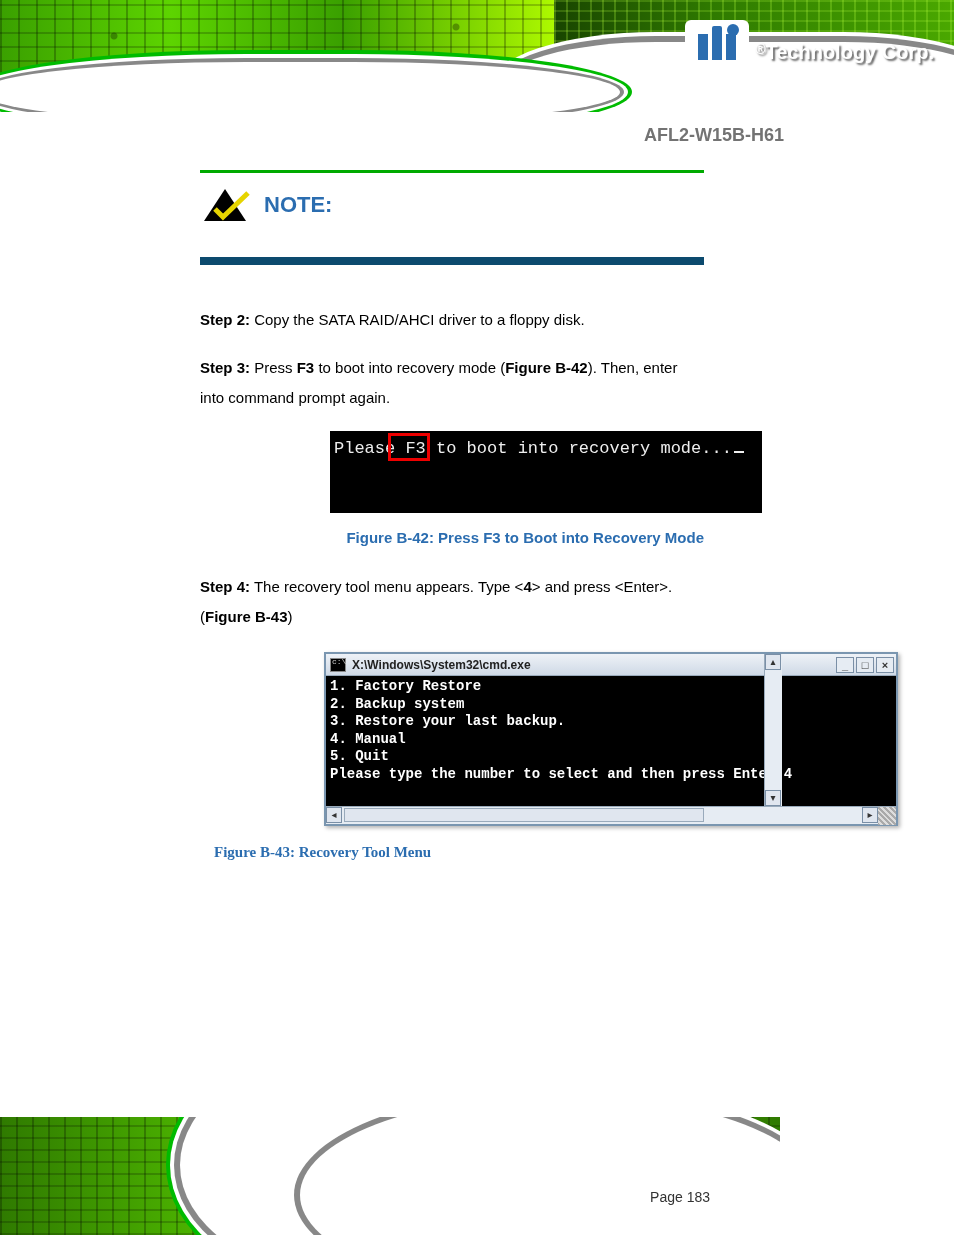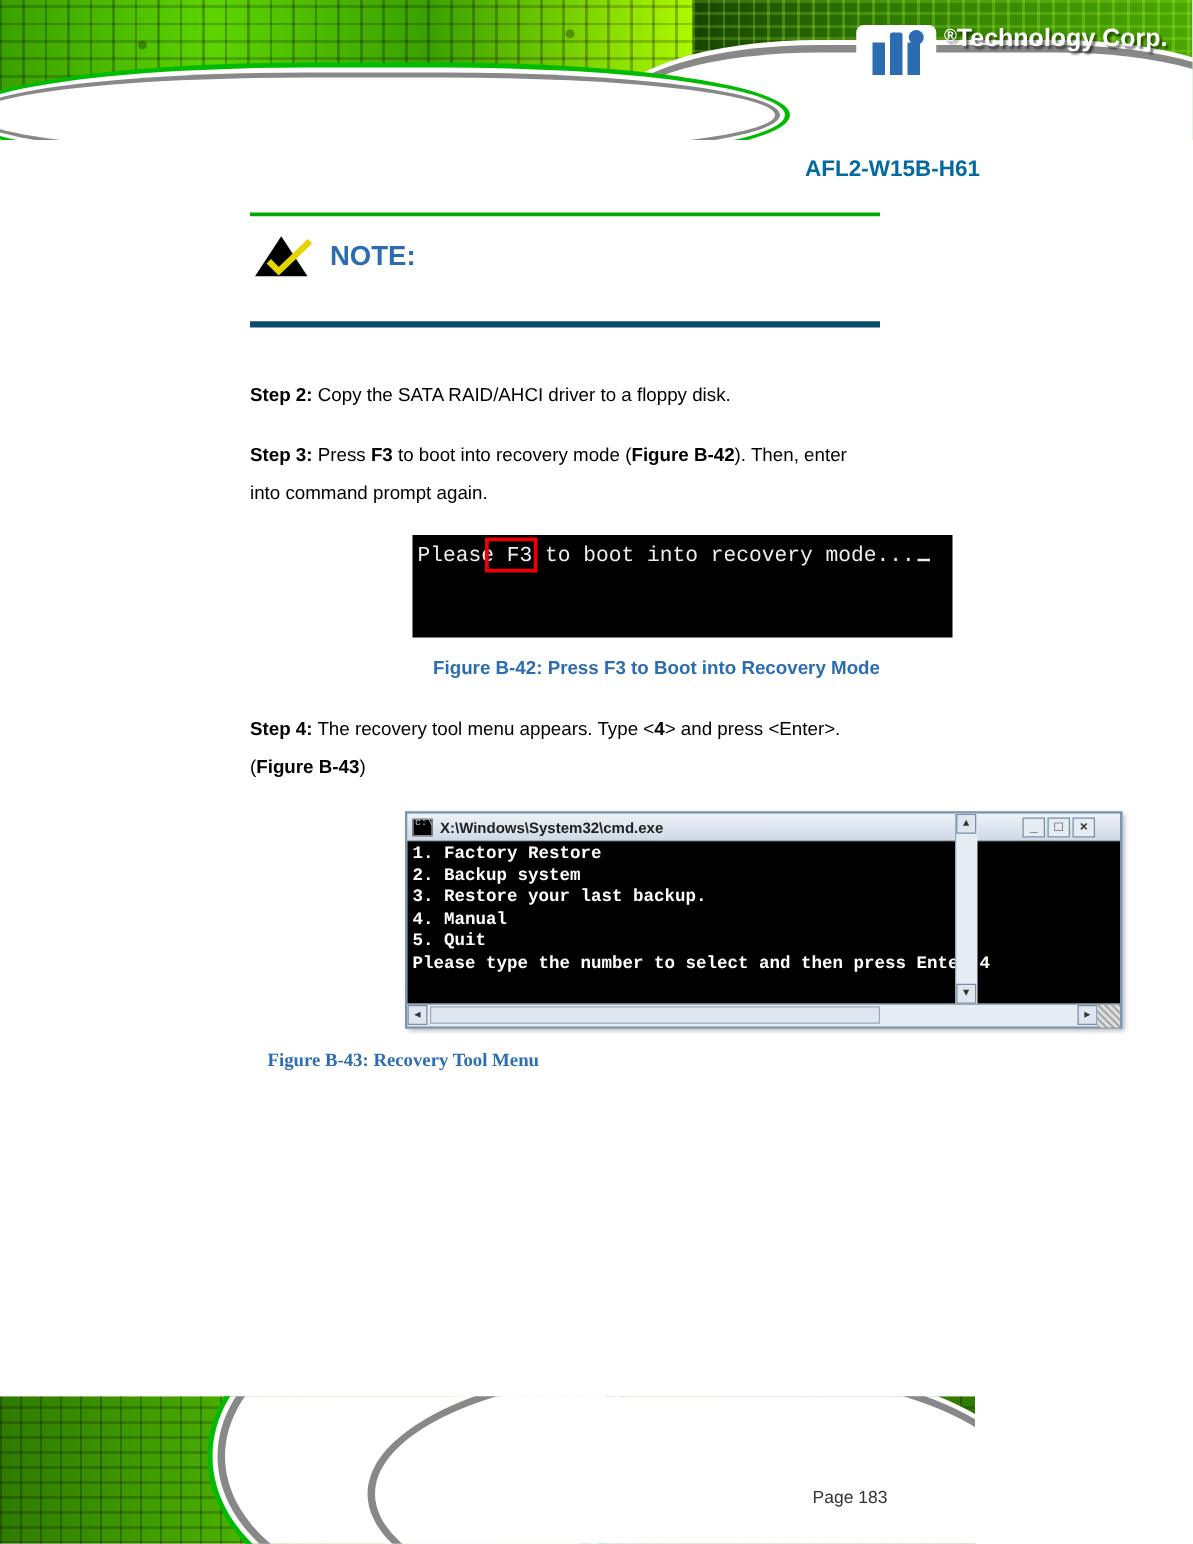--- a/index.html
+++ b/index.html
@@ -63,21 +63,21 @@
     top: 42px; left: 500px;
     width: 500px; height: 90px;
     border-radius: 50% / 80%;
     background: #fff;
     box-shadow: 0 0 0 6px #888, 0 0 0 10px #fff;
   }
   .logo-block {
     position: absolute;
     top: 20px; right: 20px;
     display: flex;
-    align-items: flex-start;
+    align-items: flex-end;
     gap: 6px;
     z-index: 5;
   }
   .iei-logo {
     width: 64px; height: 44px;
     background: #fff;
     border-radius: 6px;
     position: relative;
     display: flex;
     align-items: flex-end;
@@ -147,30 +147,30 @@
   
   .content {
     position: absolute;
     top: 120px; left: 0;
     width: 954px;
     padding: 0 170px 0 120px;
   }
   .doc-title {
     position: absolute;
     top: 125px; right: 170px;
-    color: #0369a1;
+    color: #737373;
     font-weight: bold;
     font-size: 18px;
     text-align: left;
   }
 
   .note-box {
     margin: 50px 80px 20px 80px;
     border-top: 3px solid #0a0;
-    border-bottom: 5px solid #0c4a6e;
+    border-bottom: 8px solid #0c4a6e;
     padding: 14px 0 20px 0;
   }
   .note-head {
     display: flex;
     align-items: center;
     gap: 14px;
     margin-bottom: 14px;
   }
   .note-icon {
     width: 50px; height: 36px;
@@ -230,21 +230,21 @@
     width: 574px;
     border: 2px solid #7a96b0;
     background: #dbe4ee;
     box-shadow: 2px 2px 4px rgba(0,0,0,0.3);
   }
   .cmd-titlebar {
     height: 22px;
     background: linear-gradient(180deg, #eef2f7 0%, #cfd9e6 100%);
     display: flex;
     align-items: center;
-    padding: 0 20px 0 4px;
+    padding: 0 2px 0 4px;
     border-bottom: 1px solid #9ab;
   }
   .cmd-titlebar .cmd-icon {
     width: 16px; height: 14px;
     background: #000;
     border: 1px solid #888;
     margin-right: 6px;
     position: relative;
   }
   .cmd-titlebar .cmd-icon::after {

